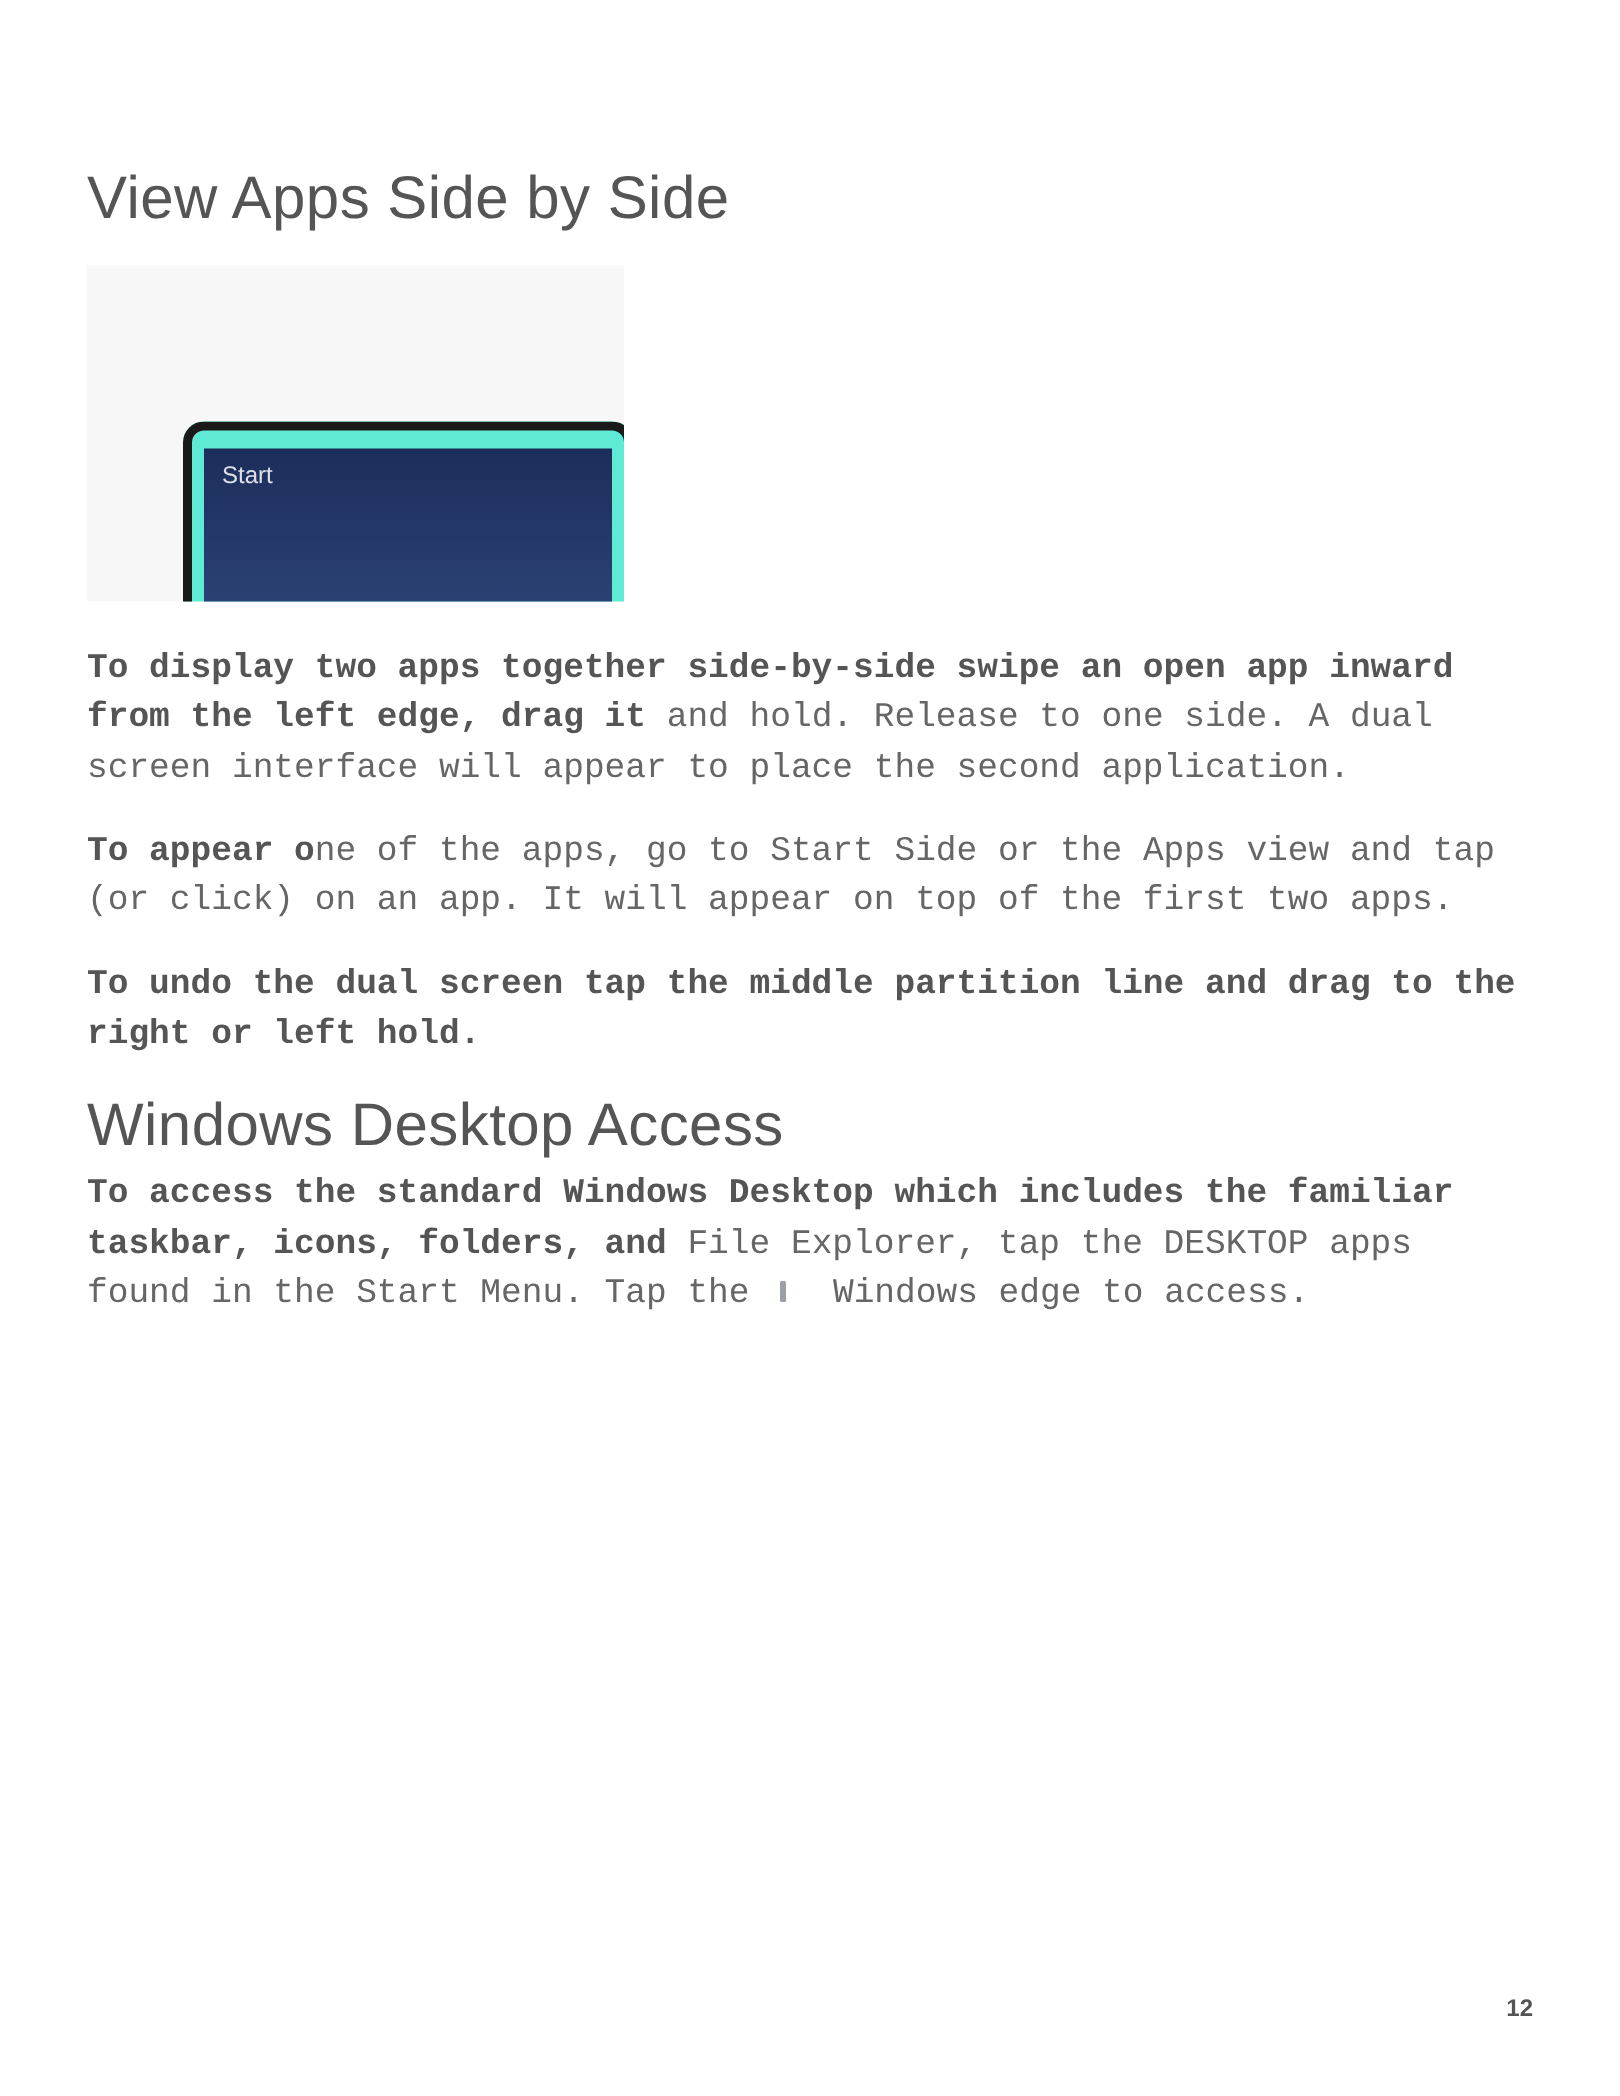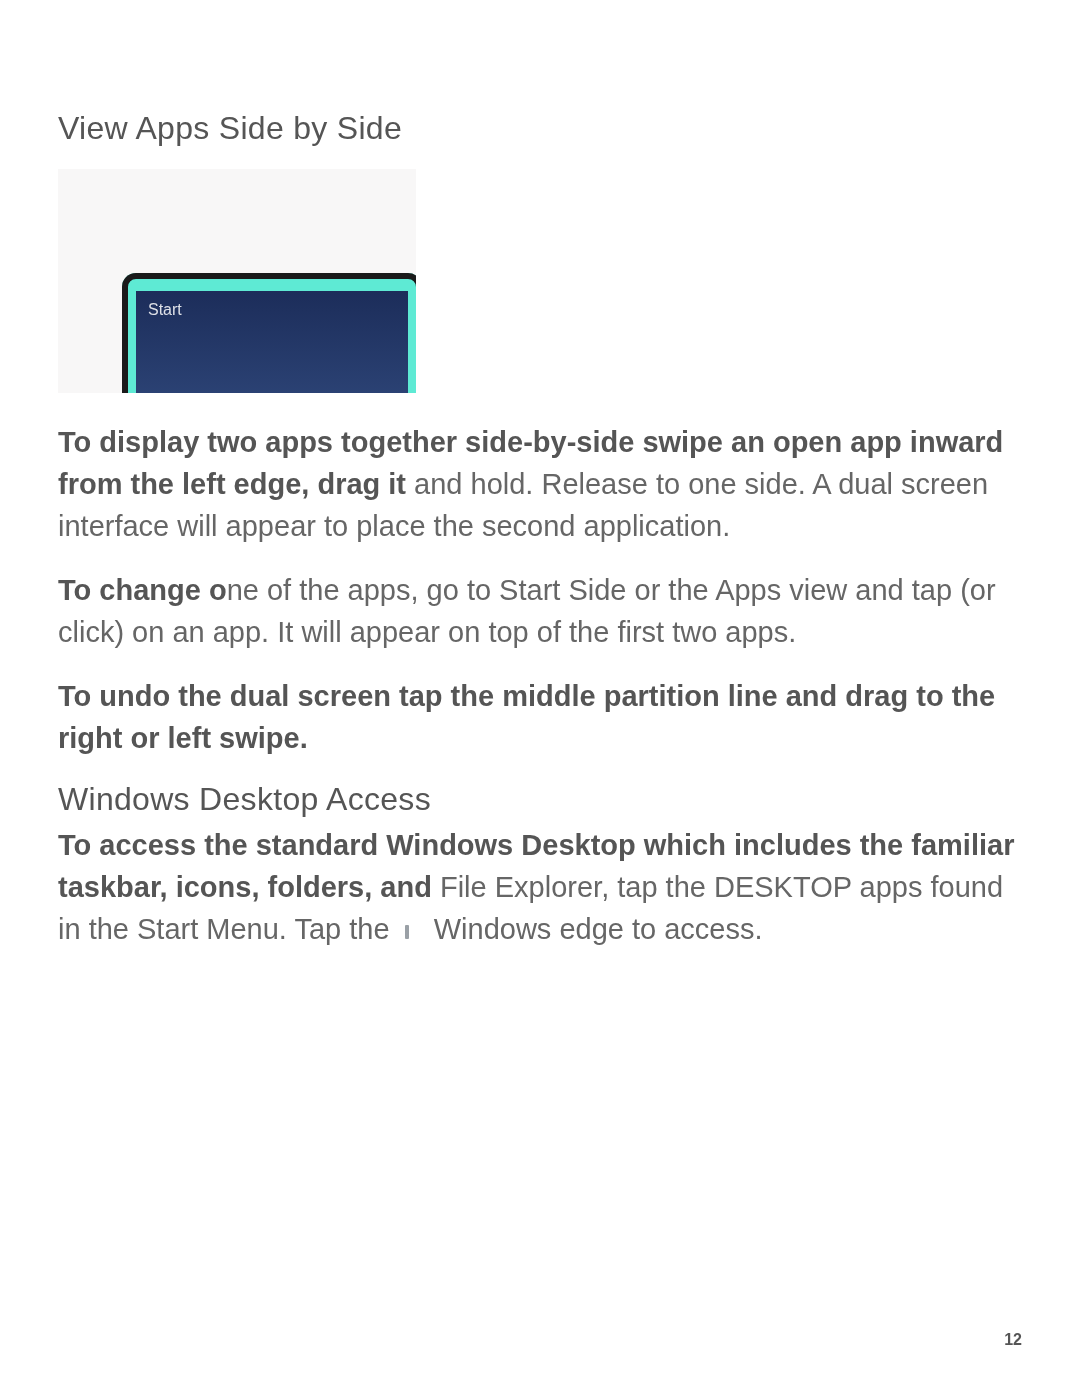--- a/index.html
+++ b/index.html
@@ -7,21 +7,21 @@
     width:1080px;
     height:1397px;
     background:#ffffff;
     font-family:"Segoe UI",Arial,Helvetica,sans-serif;
     color:#555;
     position:relative;
     box-sizing:border-box;
     padding:110px 58px 0 58px;
   }
   h2.section{
-    font-size:32px;
+    font-size:40px;
     font-weight:400;
     color:#555;
     margin:0 0 22px 0;
     letter-spacing:0.3px;
   }
   .img-box{
     width:358px;
     height:224px;
     background:#f8f7f7;
     position:relative;
@@ -45,24 +45,25 @@
   }
   .start-label{
     position:absolute;
     left:12px;top:10px;
     color:#fff;
     font-size:16px;
     opacity:.85;
     filter:blur(.4px);
   }
   .para{
-    font-size:29px;
+    font-size:23px;
     line-height:1.45;
     margin:0 0 22px 0;
     color:#666;
+    font-family:Liberation Mono, monospace;
   }
   .para b, .para strong{
     color:#555;
     font-weight:700;
   }
   .win-icon{
     display:inline-block;
     width:18px;height:18px;
     vertical-align:-2px;
     margin:0 6px 0 4px;
@@ -97,25 +98,25 @@
 
     </div>
   </div>
 </div>
 
 <p class="para">
   <strong>To display two apps together side-by-side swipe an open app inward from the left edge, drag it</strong><span> and hold. Release to one side. A dual screen interface will appear to place the second application.</span>
 </p>
 
 <p class="para">
-  <strong>To change o</strong><span>ne of the apps, go to Start Side or the Apps view and tap (or click) on an app. It will appear on top of the first two apps.</span>
+  <strong>To appear o</strong><span>ne of the apps, go to Start Side or the Apps view and tap (or click) on an app. It will appear on top of the first two apps.</span>
 </p>
 
 <p class="para">
-  <strong>To undo the dual screen tap the middle partition line and drag to the right or left swipe.</strong>
+  <strong>To undo the dual screen tap the middle partition line and drag to the right or left hold.</strong>
 </p>
 
 <h2 class="section" style="margin-top:14px;margin-bottom:6px;">Windows Desktop Access</h2>
 
 <p class="para">
   <strong>To access the standard Windows Desktop which includes the familiar taskbar, icons, folders, and</strong><span> File Explorer, tap the DESKTOP apps found in the Start Menu. Tap the </span><span class="win-icon"></span><span> Windows edge to access.</span>
 </p>
 
 <div class="page-num">12</div>
 

